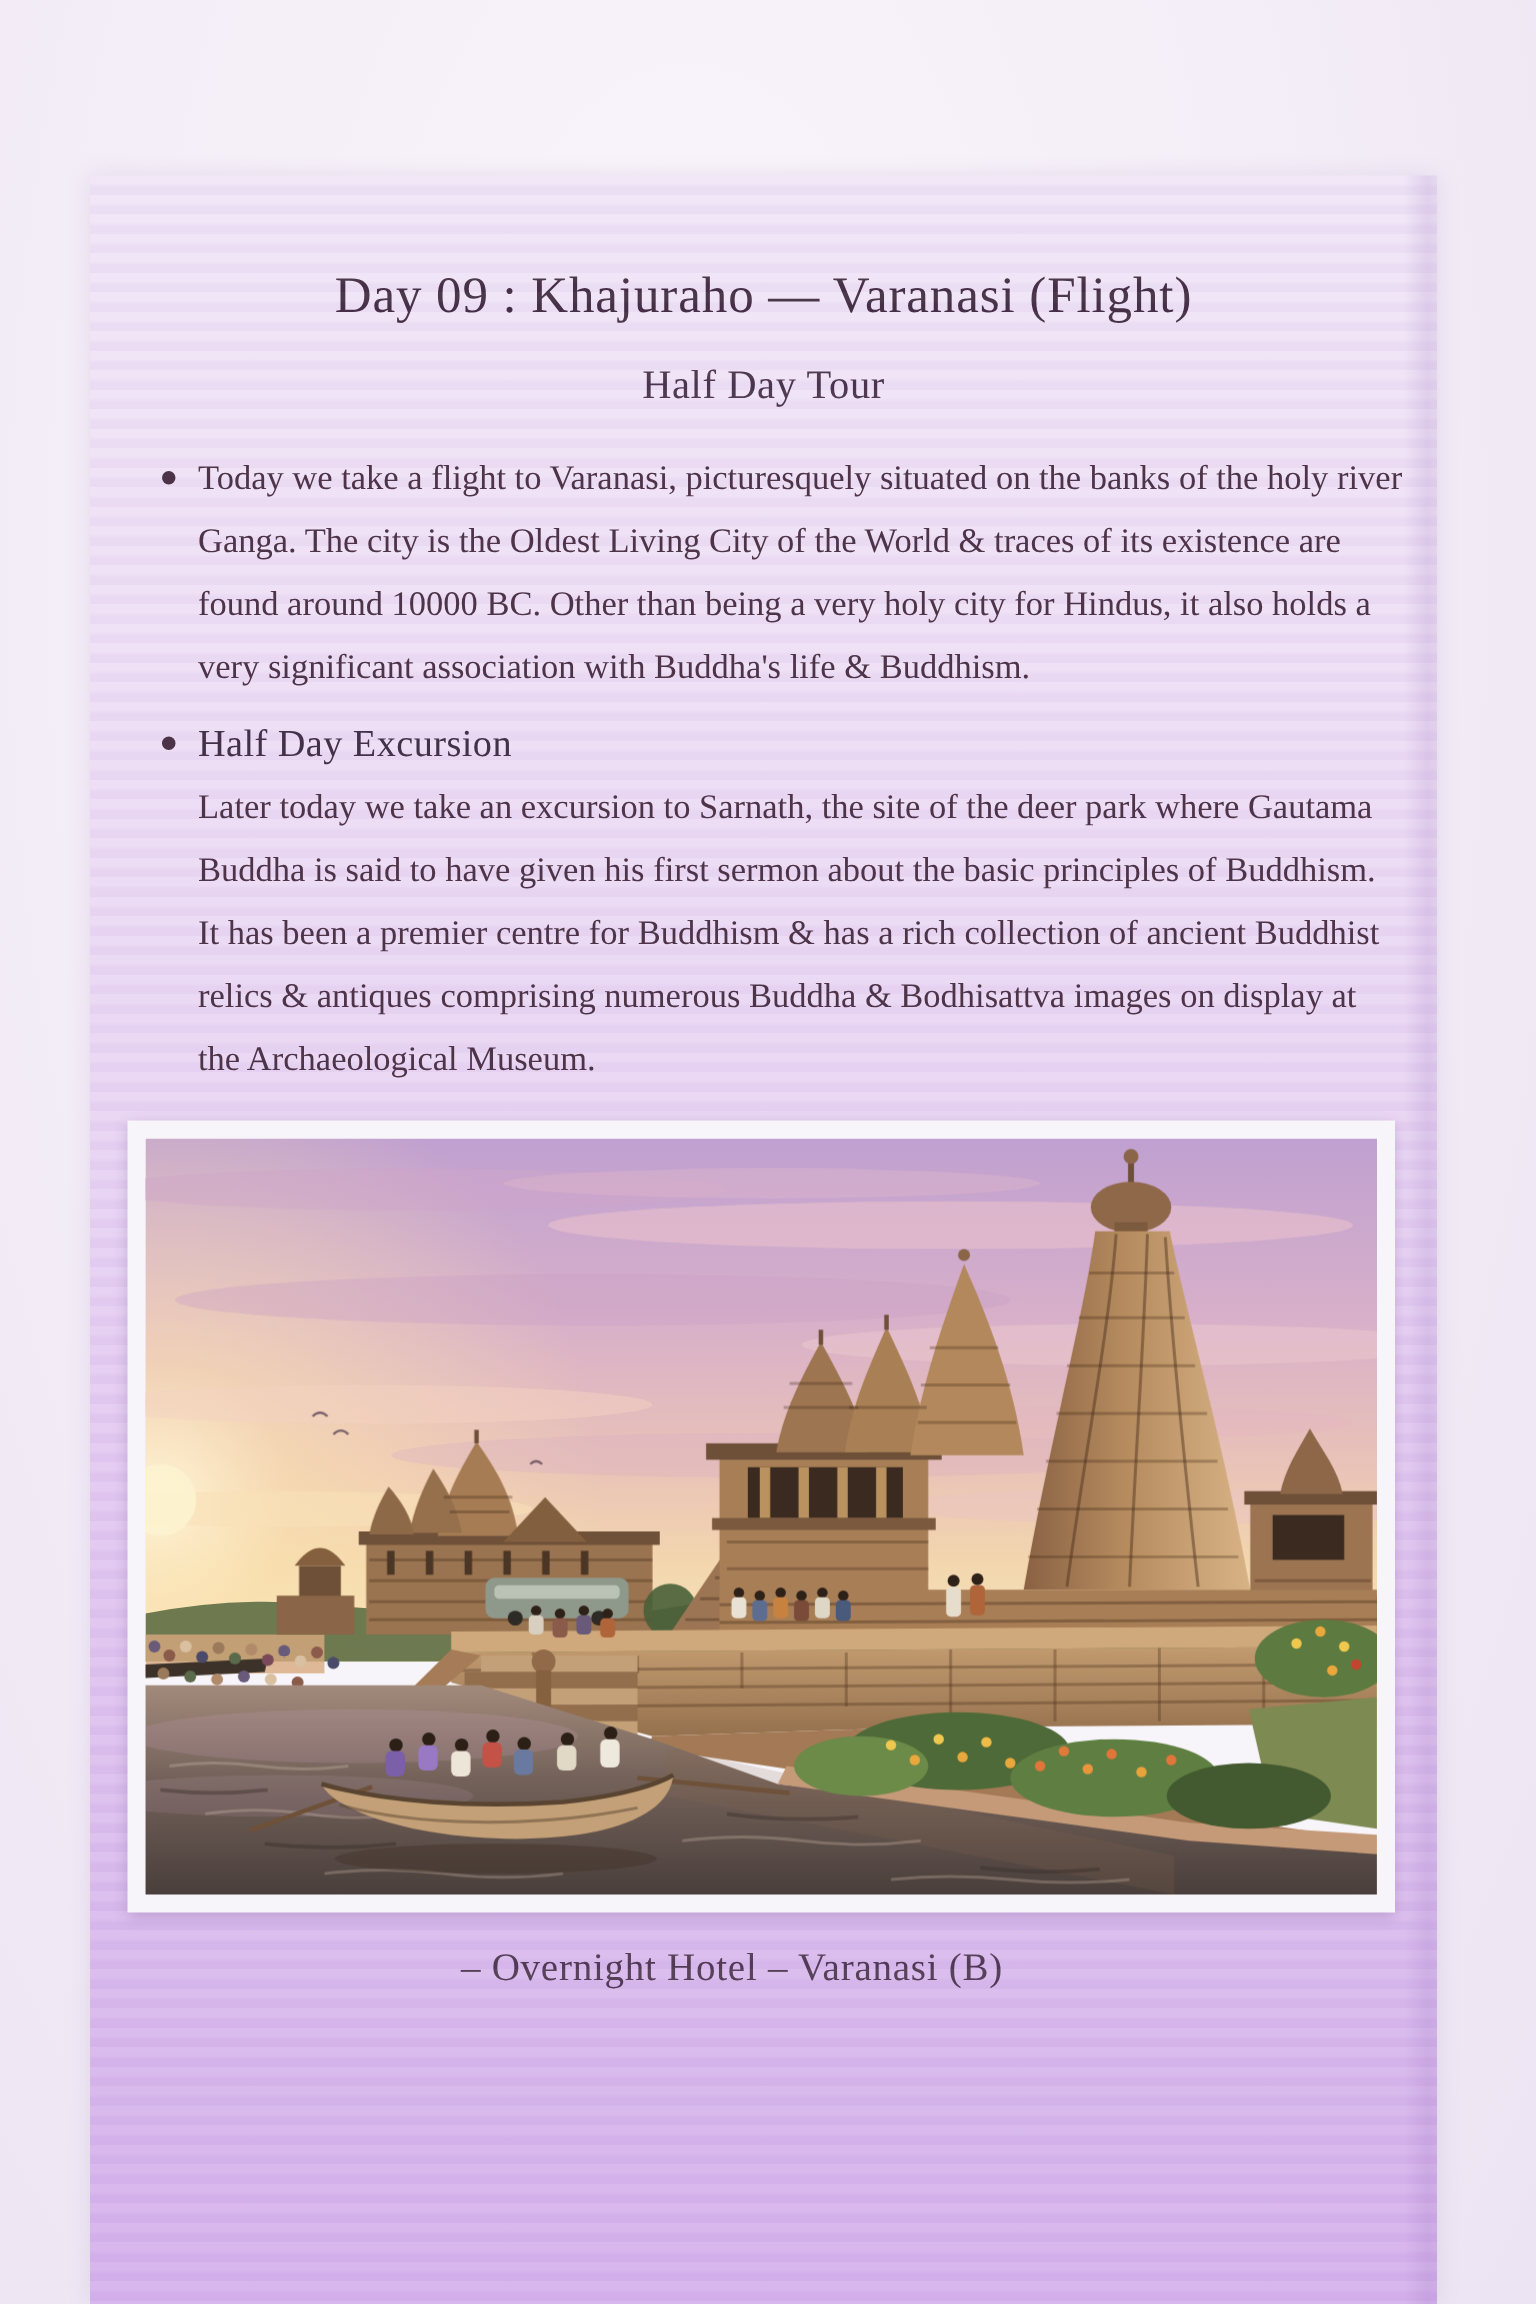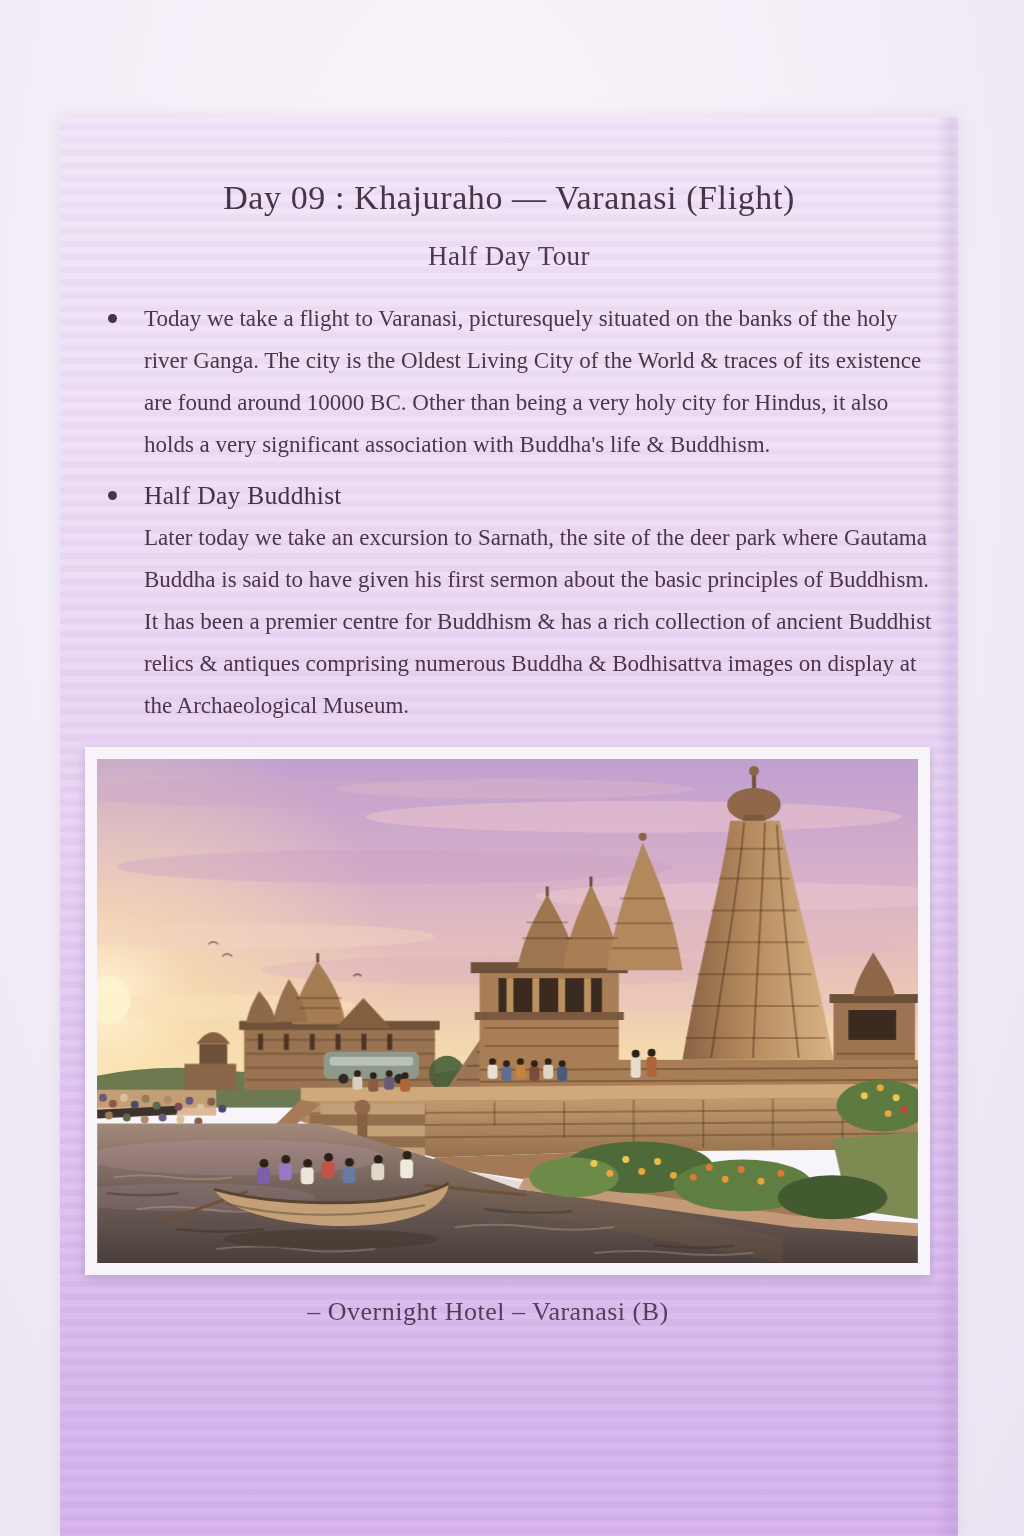--- a/index.html
+++ b/index.html
@@ -36,21 +36,21 @@
     font-size:34px; font-weight:normal; letter-spacing:.6px;
     color:#412c40;
   }
   .subtitle{
     margin-top:24px; text-align:center;
     font-size:27px; font-weight:normal; letter-spacing:.4px;
     color:#463049;
   }
 
   .bullets{ list-style:none; margin:26px 0 0 48px; width:828px; position:relative; }
-  .bullet{ display:flex; gap:27px; }
+  .bullet{ display:flex; gap:15px; }
   .bullet + .bullet{ margin-top:9px; }
   .dot{
     flex:none; width:9px; height:9px; border-radius:50%;
     background:#4c3347; margin-top:16px;
   }
   .bullet p{
     font-size:23px; line-height:42px; color:#4e3449;
   }
   .bullet .bhead{
     font-size:25.5px; line-height:42px; letter-spacing:.3px; color:#433049;
@@ -78,21 +78,21 @@
     <h2 class="subtitle">Half Day Tour</h2>
 
     <ul class="bullets">
       <li class="bullet">
         <span class="dot"></span>
         <p>Today we take a flight to Varanasi, picturesquely situated on the banks of the holy river Ganga. The city is the Oldest Living City of the World &amp; traces of its existence are found around 10000 BC. Other than being a very holy city for Hindus, it also holds a very significant association with Buddha's life &amp; Buddhism.</p>
       </li>
       <li class="bullet">
         <span class="dot"></span>
         <div>
-          <p class="bhead">Half Day Buddhist</p>
+          <p class="bhead">Half Day Excursion</p>
           <p>Later today we take an excursion to Sarnath, the site of the deer park where Gautama Buddha is said to have given his first sermon about the basic principles of Buddhism. It has been a premier centre for Buddhism &amp; has a rich collection of ancient Buddhist relics &amp; antiques comprising numerous Buddha &amp; Bodhisattva images on display at the Archaeological Museum.</p>
         </div>
       </li>
     </ul>
 
     <div class="photo-frame">
       <svg viewBox="0 0 826 506" preserveAspectRatio="none" role="img">
         <defs>
           <linearGradient id="sky" x1="0" y1="0" x2="0" y2="1">
             <stop offset="0" stop-color="#bfa0d0"></stop>

